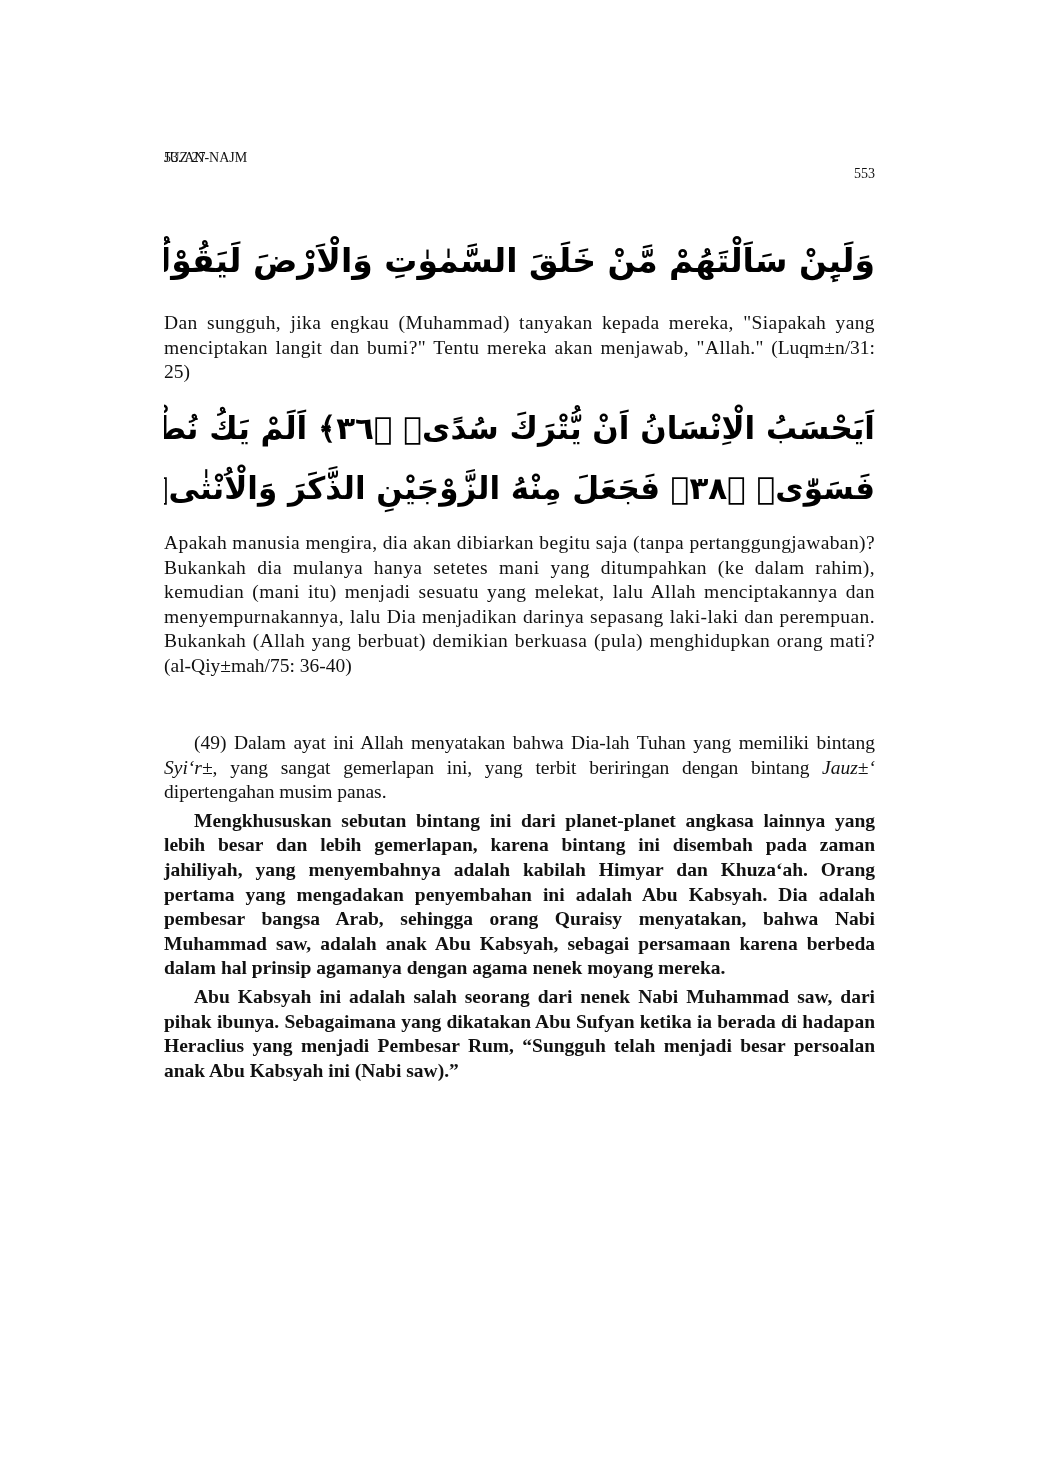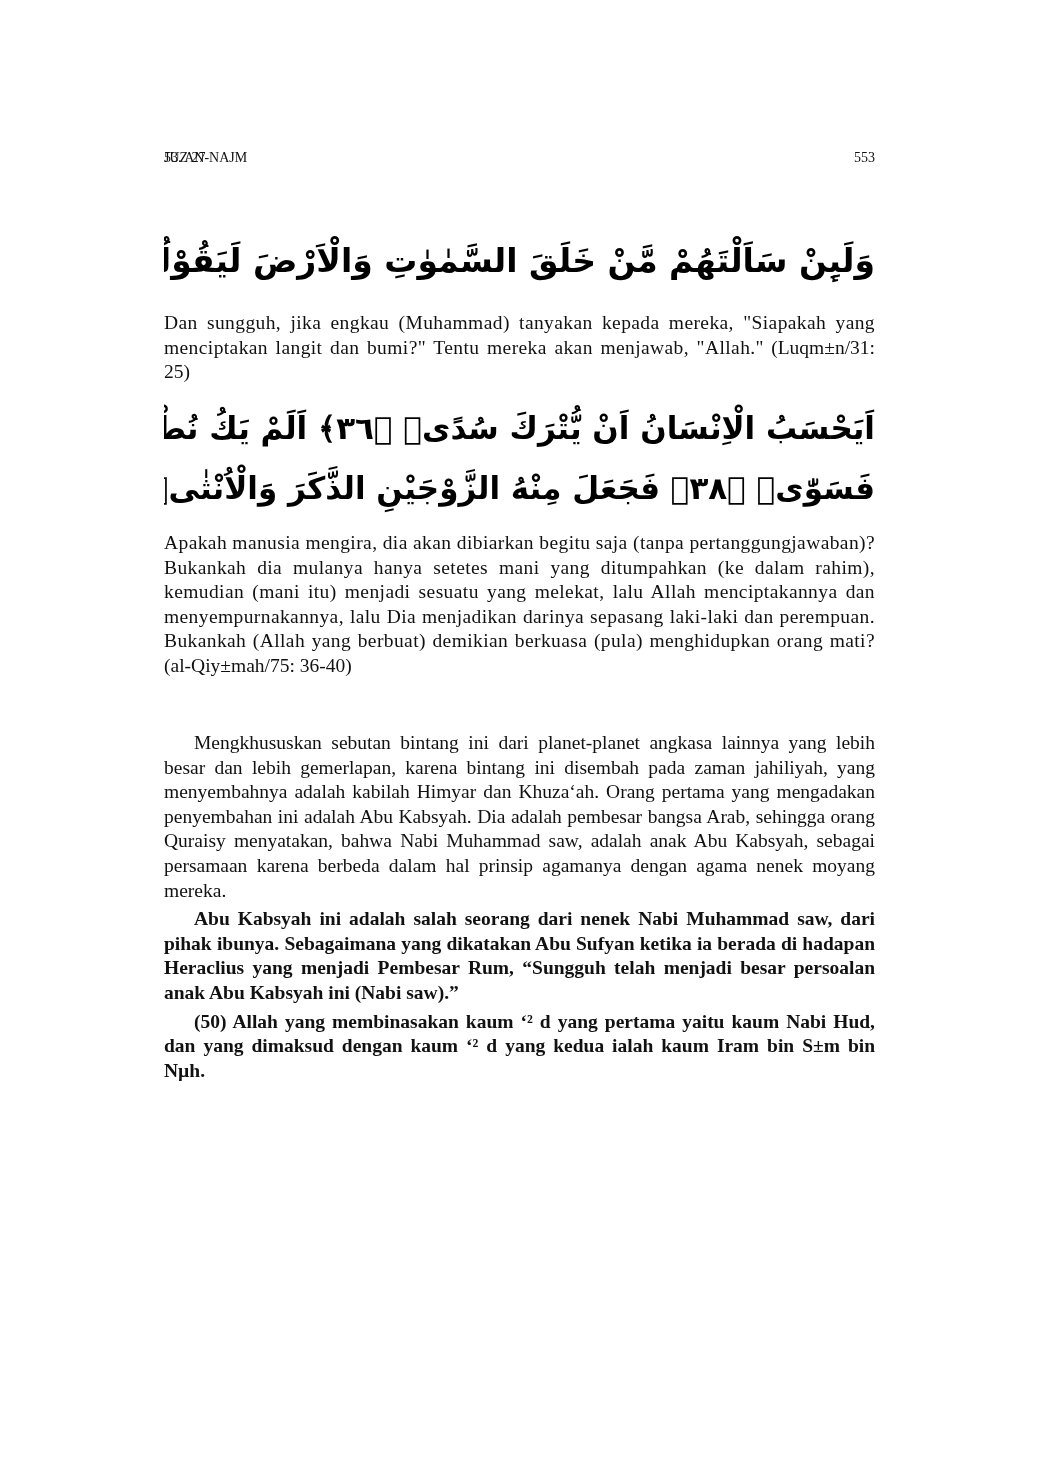--- a/index.html
+++ b/index.html
@@ -25,21 +25,21 @@
       position: absolute;
       top: 143px;
       left: 0;
       width: 711px;
       height: 30px;
       font-size: 14px;
       line-height: 30px;
     }
     .running-head .left { position: absolute; left: 0; top: 0; }
     .running-head .center { position: absolute; left: 0; width: 711px; text-align: left; top: 0; }
-    .running-head .right { position: absolute; right: 0; top: 0; }
+    .running-head .right { position: absolute; right: 0; top: 16px; }
 
     .arabic {
       direction: rtl;
       font-family: "DejaVu Sans", sans-serif;
       font-weight: bold;
       color: #000;
       text-align: center;
       white-space: nowrap;
       overflow: hidden;
     }
@@ -114,18 +114,18 @@
     <div class="arabic arabic-line">اَيَحْسَبُ الْاِنْسَانُ اَنْ يُّتْرَكَ سُدًىۗ ﴿٣٦﴾ اَلَمْ يَكُ نُطْفَةً مِّنْ مَّنِيٍّ يُّمْنٰى ﴿٣٧﴾ ثُمَّ كَانَ عَلَقَةً فَخَلَقَ</div>
     <div class="arabic arabic-line">فَسَوّٰىۙ ﴿٣٨﴾ فَجَعَلَ مِنْهُ الزَّوْجَيْنِ الذَّكَرَ وَالْاُنْثٰىۗ ﴿٣٩﴾ اَلَيْسَ ذٰلِكَ بِقٰدِرٍ عَلٰٓى اَنْ يُّحْيِ َۧ الْمَوْتٰى ﴿٤٠﴾</div>
   </div>
 
   <div class="translation translation-2">
     <span class="it">Apakah manusia mengira, dia akan dibiarkan begitu saja (tanpa pertanggungjawaban)? Bukankah dia mulanya hanya setetes mani yang ditumpahkan (ke dalam rahim), kemudian (mani itu) menjadi sesuatu yang melekat, lalu Allah menciptakannya dan menyempurnakannya, lalu Dia menjadikan darinya sepasang laki-laki dan perempuan. Bukankah (Allah yang berbuat) demikian berkuasa (pula) menghidupkan orang mati?</span>
     <span>(al-Qiy±mah/75: 36-40)</span>
   </div>
 
   <div class="commentary">
+    <p><span>(49) Dalam ayat ini Allah menyatakan bahwa Dia-lah Tuhan yang memiliki bintang </span><em>Syi‘r±</em><span>, yang sangat gemerlapan ini, yang terbit beriringan dengan bintang </span><em>Jauz±‘</em><span> dipertengahan musim panas.</span></p>
     <p>Mengkhususkan sebutan bintang ini dari planet-planet angkasa lainnya yang lebih besar dan lebih gemerlapan, karena bintang ini disembah pada zaman jahiliyah, yang menyembahnya adalah kabilah Himyar dan Khuza‘ah. Orang pertama yang mengadakan penyembahan ini adalah Abu Kabsyah. Dia adalah pembesar bangsa Arab, sehingga orang Quraisy menyatakan, bahwa Nabi Muhammad saw, adalah anak Abu Kabsyah, sebagai persamaan karena berbeda dalam hal prinsip agamanya dengan agama nenek moyang mereka.</p>
     <p>Abu Kabsyah ini adalah salah seorang dari nenek Nabi Muhammad saw, dari pihak ibunya. Sebagaimana yang dikatakan Abu Sufyan ketika ia berada di hadapan Heraclius yang menjadi Pembesar Rum, “Sungguh telah menjadi besar persoalan anak Abu Kabsyah ini (Nabi saw).”</p>
-    <p>(50) Allah yang membinasakan kaum ‘² d yang pertama yaitu kaum Nabi Hud, dan yang dimaksud dengan kaum ‘² d yang kedua ialah kaum Iram bin S±m bin Nµh.</p>
   </div>
 
 </div>
 
 </body></html>

